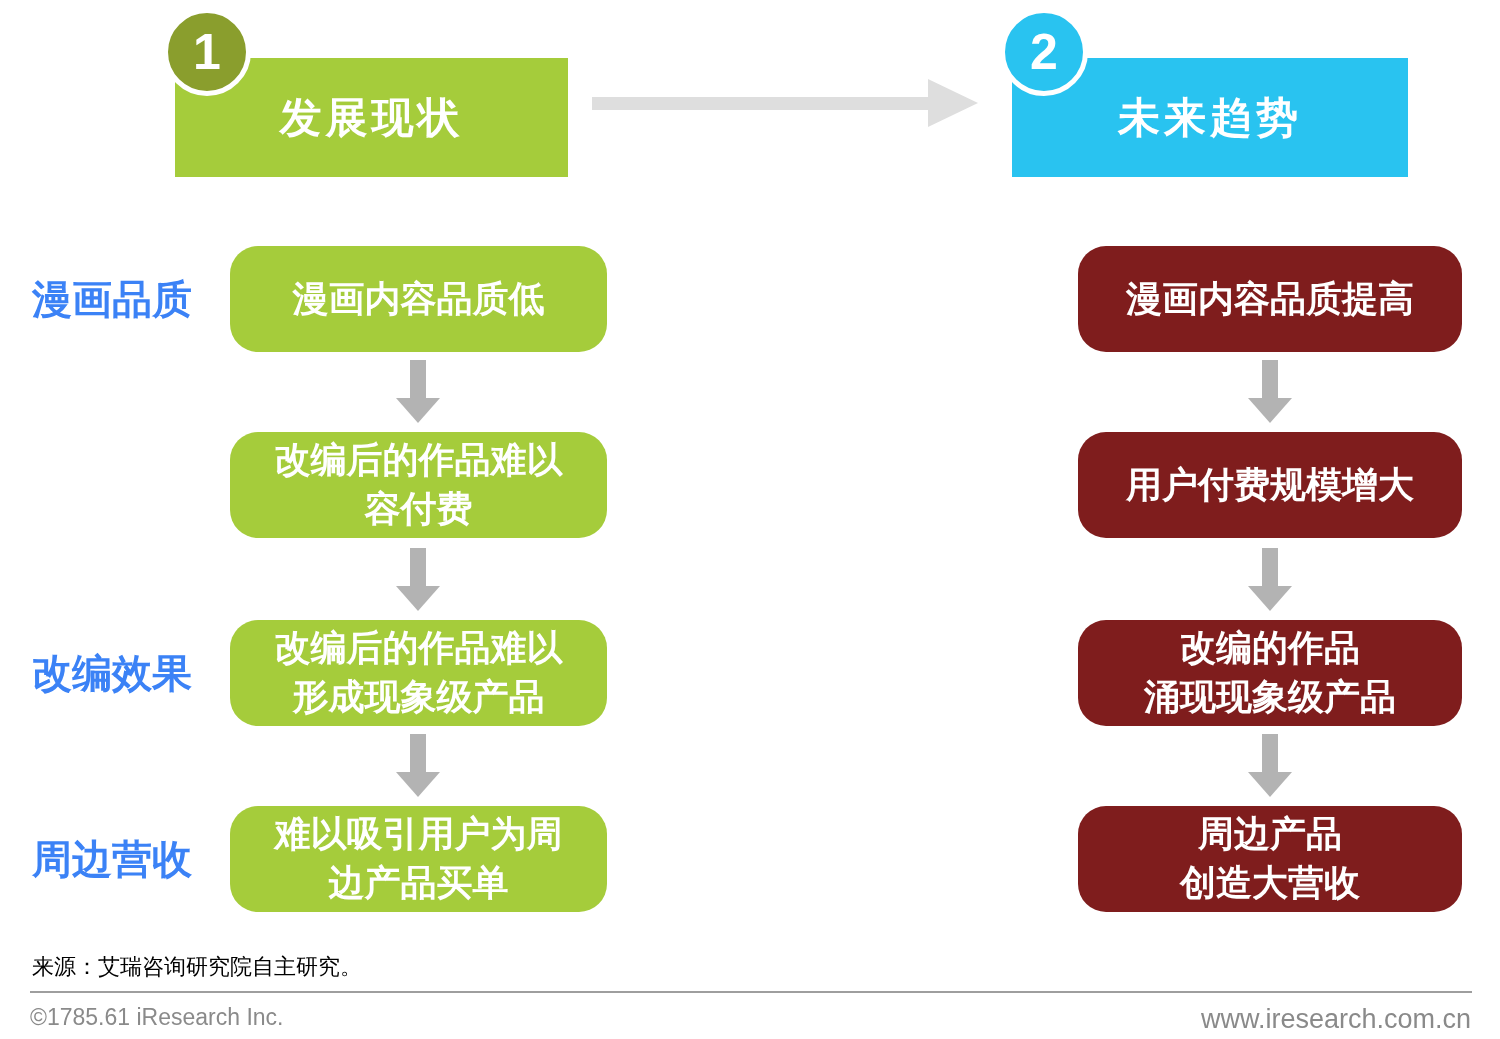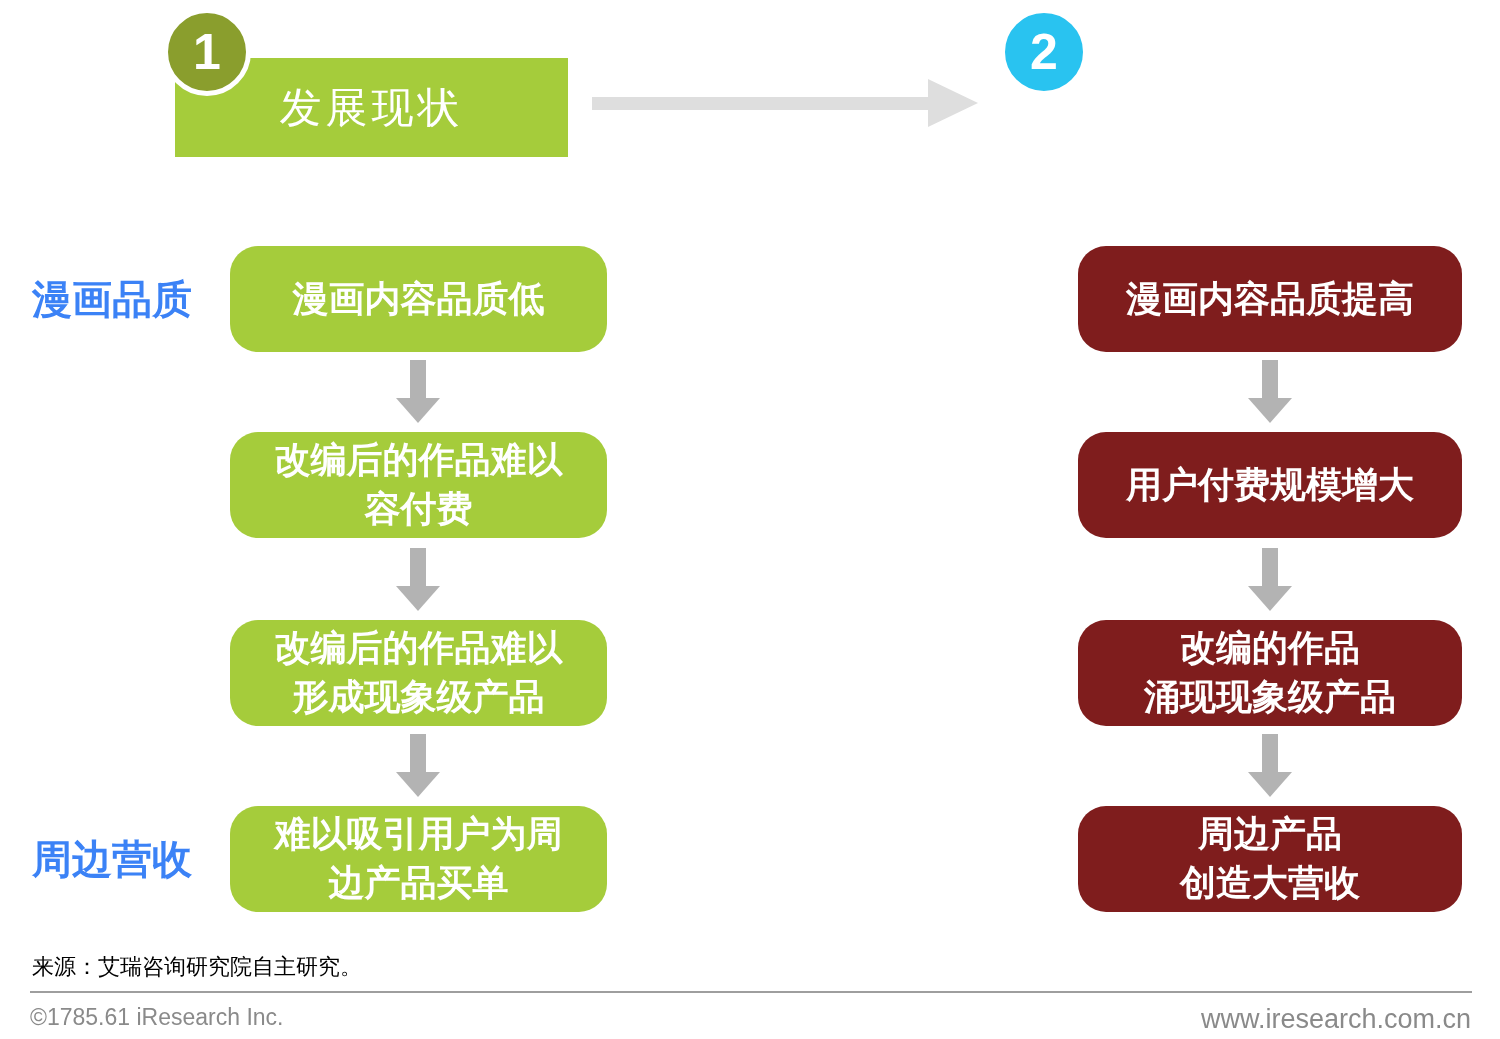--- a/index.html
+++ b/index.html
@@ -4,22 +4,22 @@
 <style>
   * { margin:0; padding:0; box-sizing:border-box; }
   body { background:#ffffff; }
   .canvas {
     position:relative; width:1500px; height:1039px; background:#ffffff;
     font-family:"Liberation Sans","DejaVu Sans",sans-serif; overflow:hidden;
   }
 
   
   .hdr {
-    position:absolute; height:99px; display:flex; align-items:center; justify-content:center;
-    color:#ffffff; font-size:42px; font-weight:normal; letter-spacing:4px;
+    position:absolute; height:119px; display:flex; align-items:center; justify-content:center;
+    color:#ffffff; font-size:42px; font-weight:bold; letter-spacing:4px;
   }
   .hdr-left  { left:175px; top:58px; width:393px; background:#a5cc3b; }
   .hdr-right { left:1012px; top:58px; width:396px; background:#29c3f0; }
 
   .badge {
     position:absolute; width:88px; height:88px; border-radius:50%;
     border:5px solid #ffffff; display:flex; align-items:center; justify-content:center;
     color:#ffffff; font-size:50px; font-weight:bold; z-index:2;
   }
   .badge-1 { left:163px; top:8px; background:#8a9e2d; }
@@ -87,32 +87,36 @@
   </div>
   <div class="badge badge-1">
     <span>1</span>
   </div>
 
   <div class="h-arrow">
     <div class="shaft"></div>
     <div class="head"></div>
   </div>
 
+  <div class="hdr hdr-right">
+    <span>未来趋势</span>
+  </div>
   <div class="badge badge-2">
     <span>2</span>
   </div>
 
   <div class="row-label r1">漫画品质</div>
   <div class="box box-green r1">漫画内容品质低</div>
   <div class="box box-cyan r1">漫画内容品质提高</div>
 
   <div class="box box-green r2">改编后的作品难以
 容付费</div>
   <div class="box box-cyan r2">用户付费规模增大</div>
 
+  <div class="row-label r3">改编效果</div>
   <div class="box box-green r3">改编后的作品难以
 形成现象级产品</div>
   <div class="box box-cyan r3">改编的作品
 涌现现象级产品</div>
 
   <div class="row-label r4">周边营收</div>
   <div class="box box-green r4">难以吸引用户为周
 边产品买单</div>
   <div class="box box-cyan r4">周边产品
 创造大营收</div>

